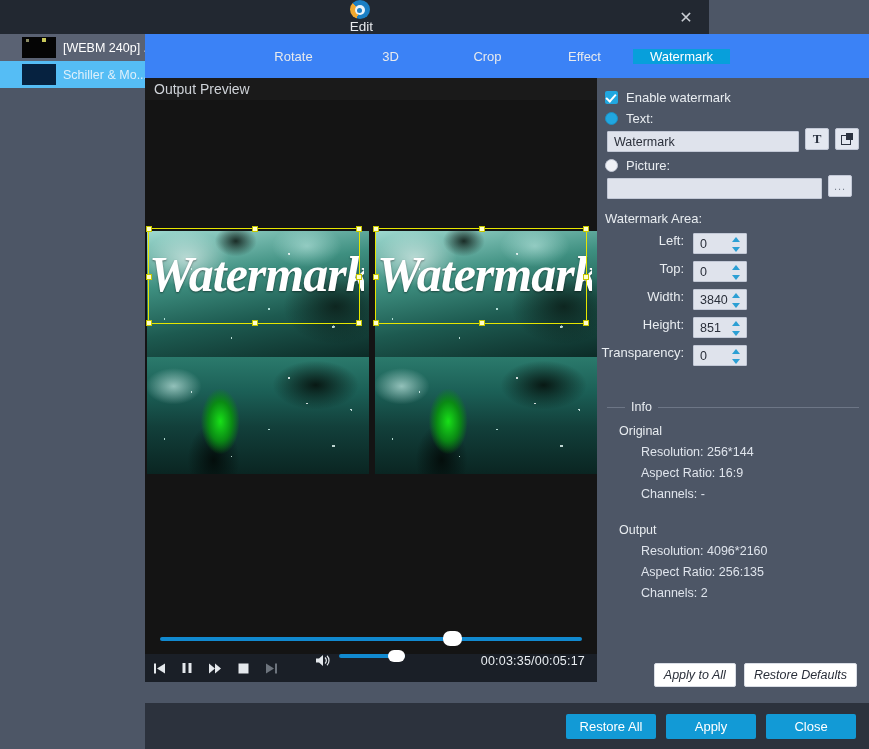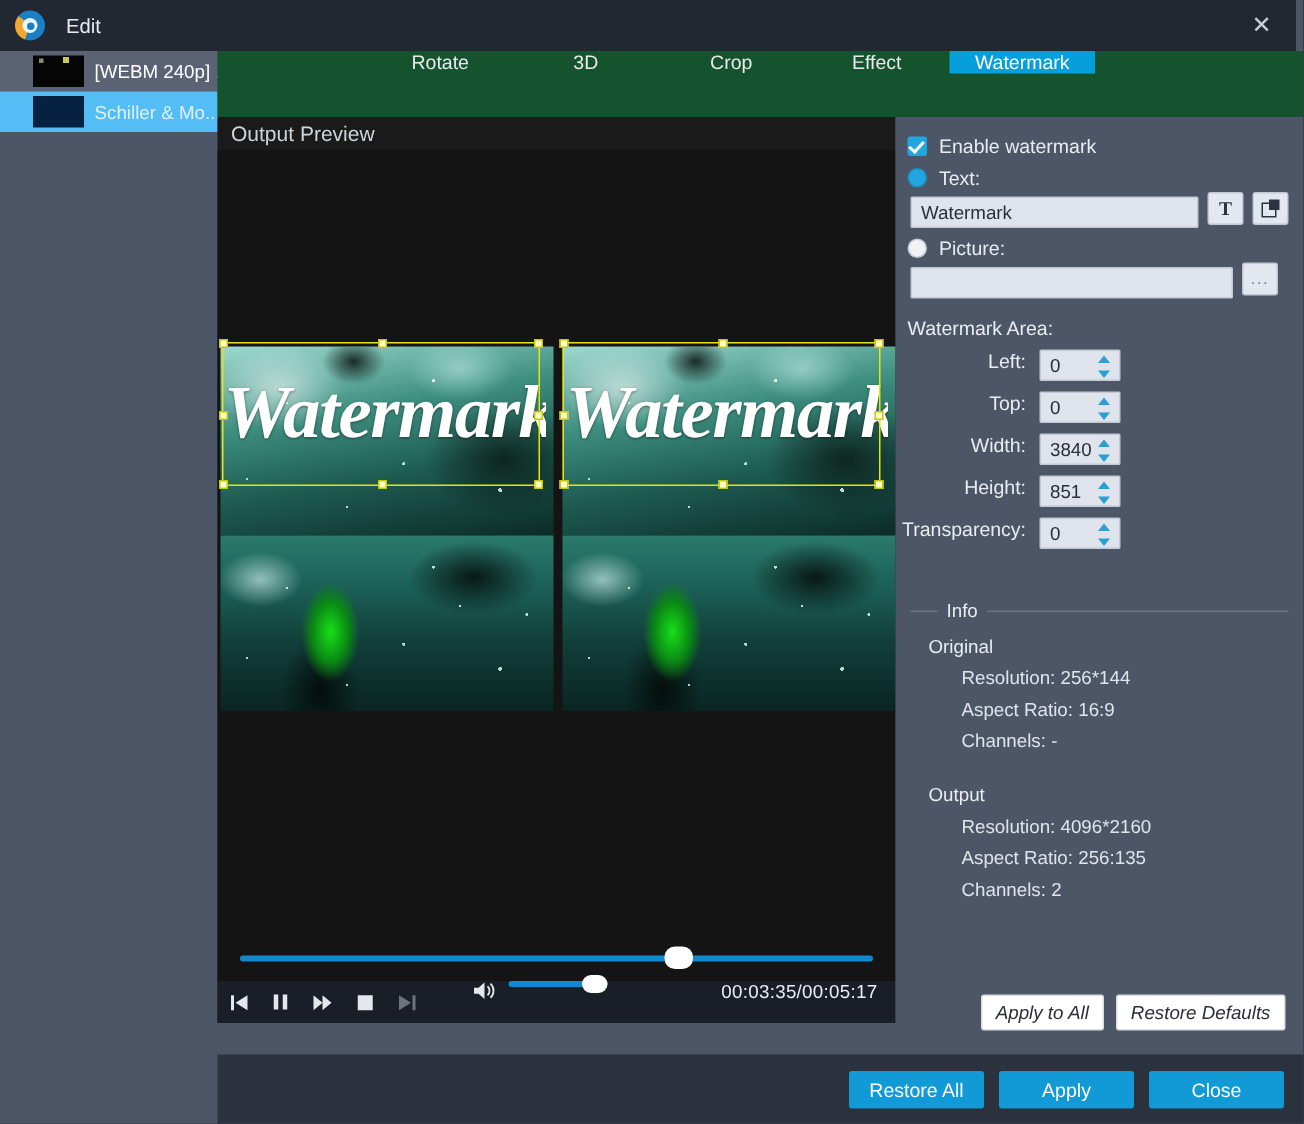--- a/index.html
+++ b/index.html
@@ -10,23 +10,23 @@
     overflow: hidden;
   }
   .app {
     position: relative;
     width: 869px; height: 749px;
     background: #4d5666;
   }
 
   
   .titlebar {
-    position: absolute; left:0; top:0; width:864px; height:34px;
+    position: absolute; left:0; top:0; width:709px; height:34px;
     background: #222831;
-    display:flex; align-items:center;
+    display:flex; align-items:center;flex-direction:column;
   }
   .app-icon {
     width:20px; height:20px; margin-left:10px; position:relative;
     border-radius:50%;
     background: conic-gradient(from 200deg, #f0a830 0deg 110deg, #1b7fc4 110deg 360deg);
   }
   .app-icon::after{
     content:""; position:absolute; left:5px; top:5px; width:10px; height:10px;
     border-radius:50%; background:#eaf4fb;
   }
@@ -67,22 +67,22 @@
   .thumb.t0::after{
     content:""; position:absolute; left:20px; top:1px; width:4px; height:4px;
     background:#c9c95a;
   }
   .thumb.t1 { background:#062240; }
   .file-label { white-space:nowrap; overflow:hidden; }
 
   
   .tabbar {
     position:absolute; left:145px; top:34px; width:724px; height:44px;
-    background:#14532d;
-    display:flex; align-items:flex-start;
+    background:#3b82f6;
+    display:flex; align-items:center;
   }
   .tab {
     width:97px; display:flex; align-items:center; justify-content:center;
     color:#e8eaed; font-size:13px; cursor:pointer;
   }
   .tab.active { background:#079fdb; color:#fff; }
   .tab-spacer { flex: 0 0 100px; }
   .tab-spacer2 { flex:1 1 auto; }
 
   

